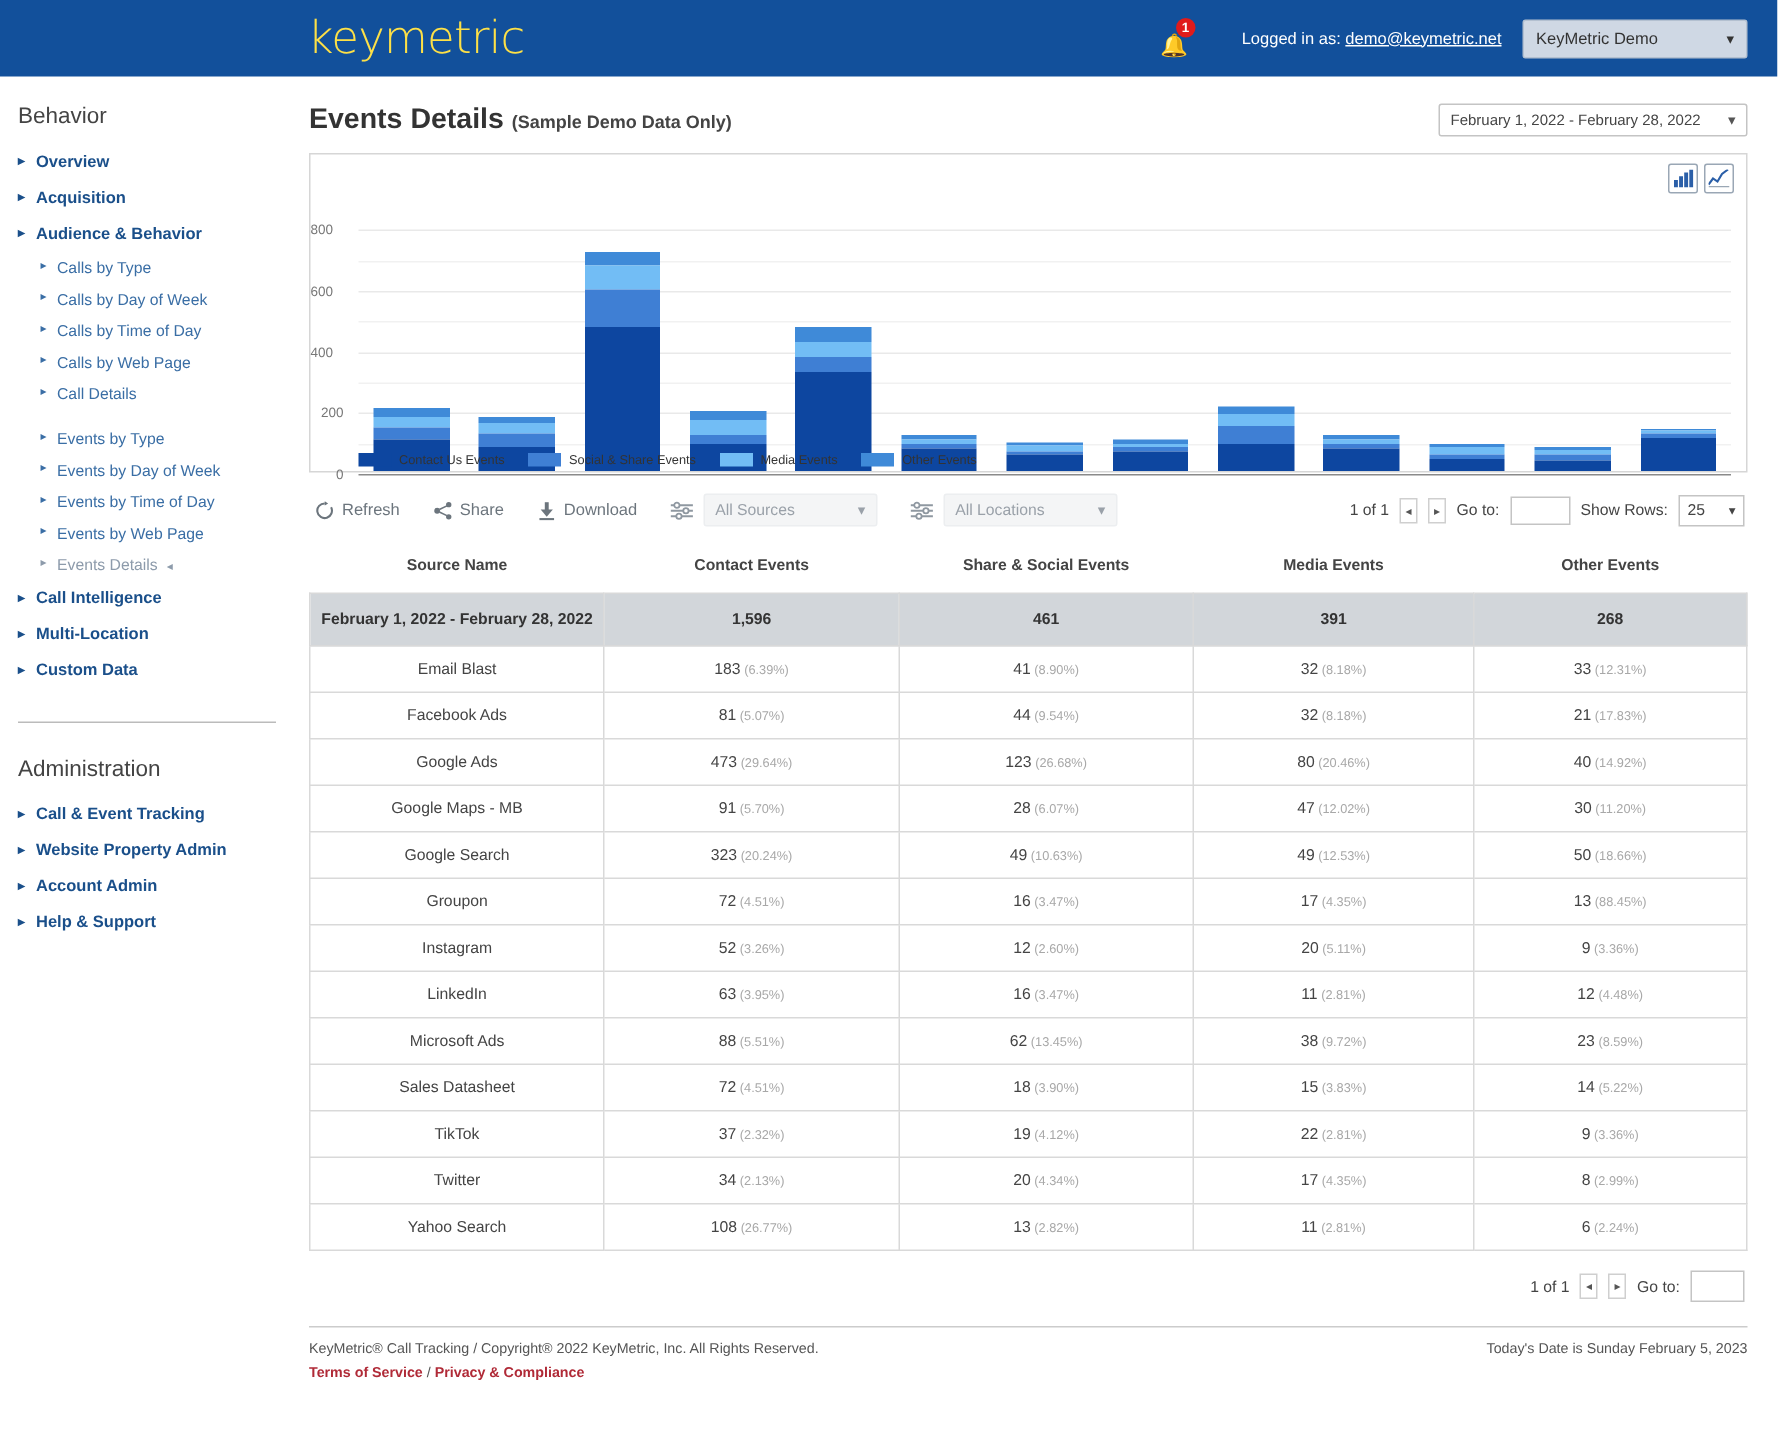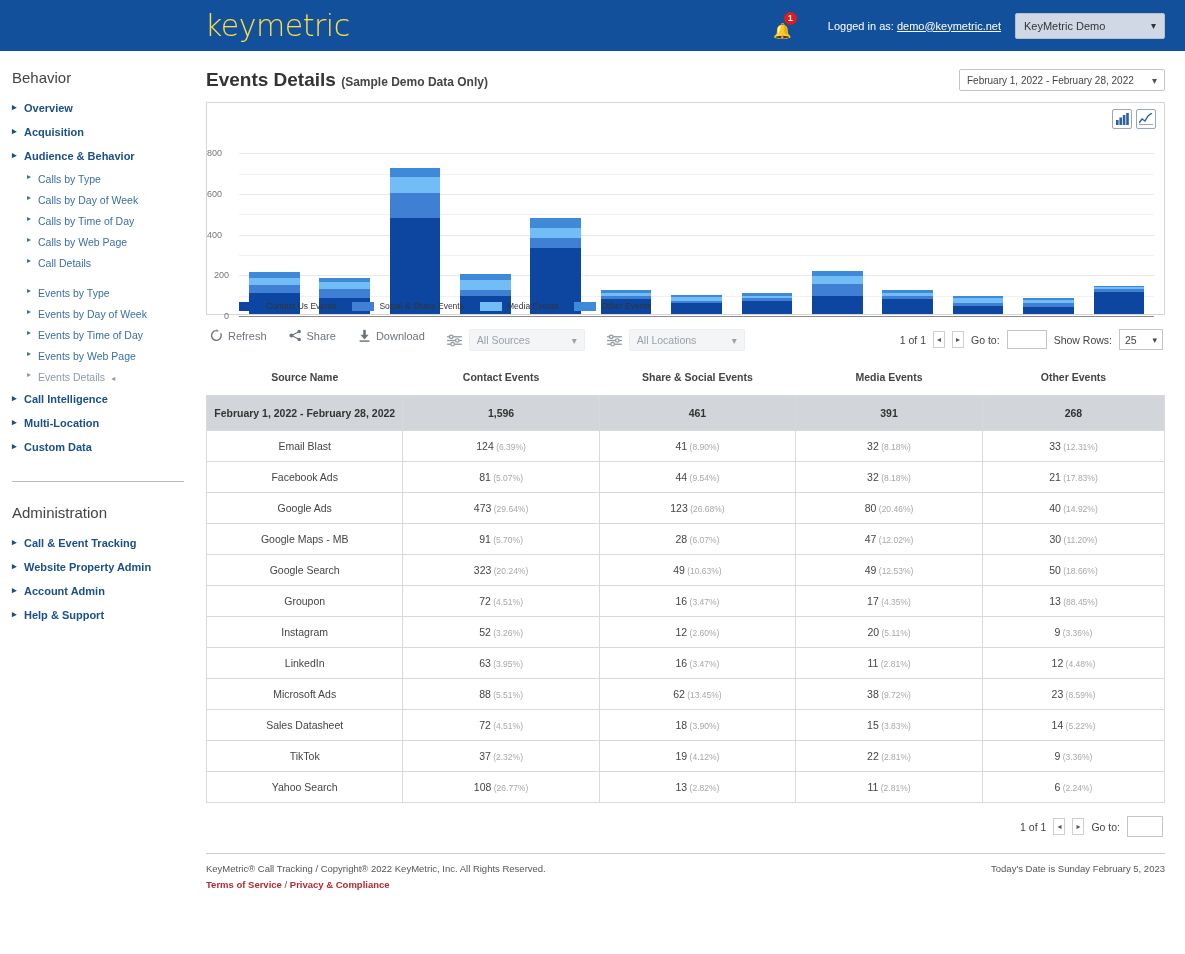--- a/index.html
+++ b/index.html
@@ -127,21 +127,21 @@
     position:absolute; left:32px; bottom:3px;
     display:flex; align-items:center; gap:16px;
     background:transparent;
   }
   .legend-item{ display:flex; align-items:center; gap:5px; }
   .legend-sw{ width:22px; height:9px; }
   .legend-txt{ font-size:8.5px; color:#333; }
 
   
   .toolbar{
-    display:flex; align-items:flex-start;
+    display:flex; align-items:center;
     padding:14px 2px 12px 4px;
   }
   .tb-btn{
     display:flex; align-items:center; gap:5px;
     color:#6c757d; font-size:11px; margin-right:22px; cursor:pointer;
   }
   .filter{
     display:flex; align-items:center; gap:7px; margin-right:22px;
   }
   .filter-select{
@@ -513,21 +513,21 @@
       <tbody id="table-body">
           <tr class="summary">
             <td>February 1, 2022 - February 28, 2022</td>
             <td>1,596</td>
             <td>461</td>
             <td>391</td>
             <td>268</td>
           </tr>
           <tr>
             <td>Email Blast</td>
-            <td><span>124</span><span class="pct"> (6.39%)</span></td>
+            <td><span>183</span><span class="pct"> (6.39%)</span></td>
             <td><span>41</span><span class="pct"> (8.90%)</span></td>
             <td><span>32</span><span class="pct"> (8.18%)</span></td>
             <td><span>33</span><span class="pct"> (12.31%)</span></td>
           </tr>
           <tr>
             <td>Facebook Ads</td>
             <td><span>81</span><span class="pct"> (5.07%)</span></td>
             <td><span>44</span><span class="pct"> (9.54%)</span></td>
             <td><span>32</span><span class="pct"> (8.18%)</span></td>
             <td><span>21</span><span class="pct"> (17.83%)</span></td>
@@ -587,20 +587,27 @@
             <td><span>18</span><span class="pct"> (3.90%)</span></td>
             <td><span>15</span><span class="pct"> (3.83%)</span></td>
             <td><span>14</span><span class="pct"> (5.22%)</span></td>
           </tr>
           <tr>
             <td>TikTok</td>
             <td><span>37</span><span class="pct"> (2.32%)</span></td>
             <td><span>19</span><span class="pct"> (4.12%)</span></td>
             <td><span>22</span><span class="pct"> (2.81%)</span></td>
             <td><span>9</span><span class="pct"> (3.36%)</span></td>
+          </tr>
+          <tr>
+            <td>Twitter</td>
+            <td><span>34</span><span class="pct"> (2.13%)</span></td>
+            <td><span>20</span><span class="pct"> (4.34%)</span></td>
+            <td><span>17</span><span class="pct"> (4.35%)</span></td>
+            <td><span>8</span><span class="pct"> (2.99%)</span></td>
           </tr>
           <tr>
             <td>Yahoo Search</td>
             <td><span>108</span><span class="pct"> (26.77%)</span></td>
             <td><span>13</span><span class="pct"> (2.82%)</span></td>
             <td><span>11</span><span class="pct"> (2.81%)</span></td>
             <td><span>6</span><span class="pct"> (2.24%)</span></td>
           </tr>
         </tbody>
     </table>

